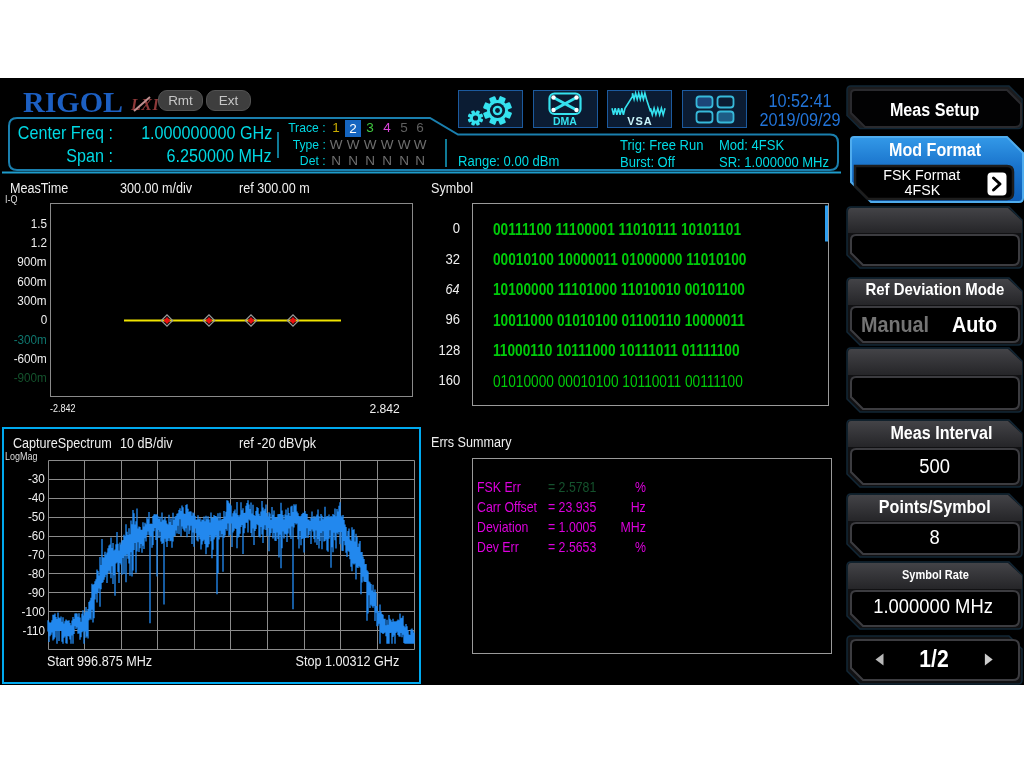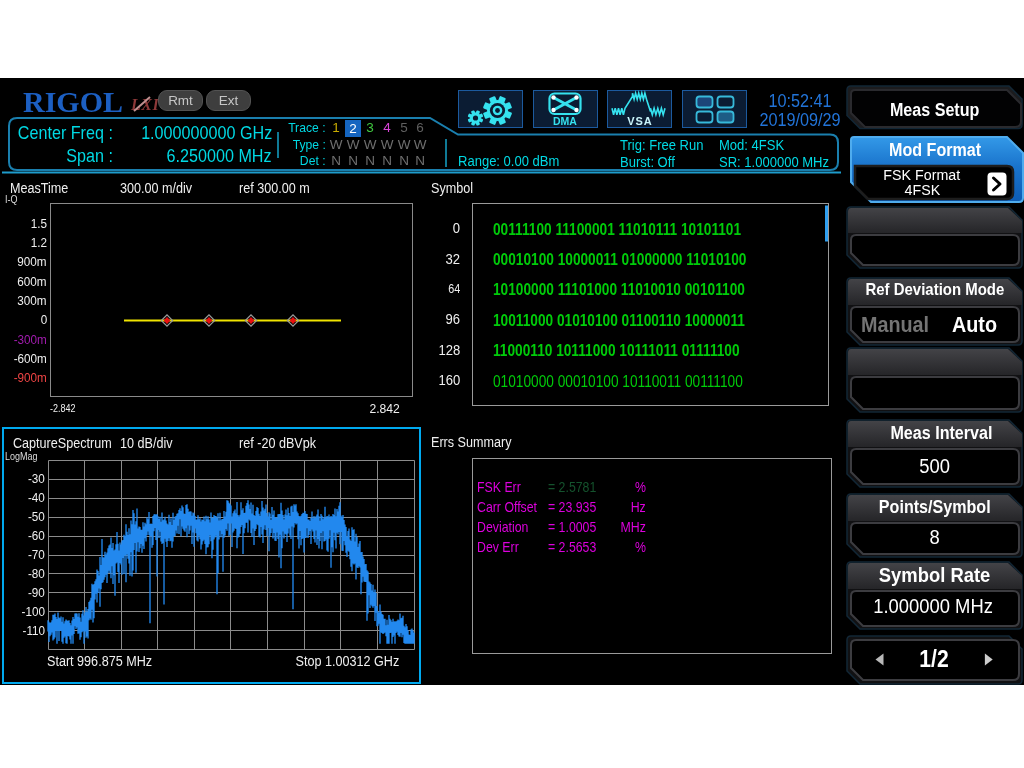--- a/index.html
+++ b/index.html
@@ -119,35 +119,35 @@
     <rect x="-2.4" y="-2.4" width="4.8" height="4.8" fill="#e81010" transform="translate(251 140.5) rotate(45)"></rect>
     <rect x="-4" y="-4" width="8" height="8" fill="none" stroke="#9b9b9b" stroke-width="1.2" transform="translate(293 140.5) rotate(45)"></rect>
     <rect x="-2.4" y="-2.4" width="4.8" height="4.8" fill="#e81010" transform="translate(293 140.5) rotate(45)"></rect>
   </svg>
 <div class="a" style="font-size:13px;line-height:16px;color:#efefef;top:215.8px;white-space:pre;right:977px;text-align:right;"><span style="display:inline-block;transform:scaleX(0.9);transform-origin:100% 50%;white-space:pre;">1.5</span></div>
 <div class="a" style="font-size:13px;line-height:16px;color:#efefef;top:235.1px;white-space:pre;right:977px;text-align:right;"><span style="display:inline-block;transform:scaleX(0.9);transform-origin:100% 50%;white-space:pre;">1.2</span></div>
 <div class="a" style="font-size:13px;line-height:16px;color:#efefef;top:254.4px;white-space:pre;right:977px;text-align:right;"><span style="display:inline-block;transform:scaleX(0.9);transform-origin:100% 50%;white-space:pre;">900m</span></div>
 <div class="a" style="font-size:13px;line-height:16px;color:#efefef;top:273.7px;white-space:pre;right:977px;text-align:right;"><span style="display:inline-block;transform:scaleX(0.9);transform-origin:100% 50%;white-space:pre;">600m</span></div>
 <div class="a" style="font-size:13px;line-height:16px;color:#efefef;top:293.0px;white-space:pre;right:977px;text-align:right;"><span style="display:inline-block;transform:scaleX(0.9);transform-origin:100% 50%;white-space:pre;">300m</span></div>
 <div class="a" style="font-size:13px;line-height:16px;color:#efefef;top:312.3px;white-space:pre;right:977px;text-align:right;"><span style="display:inline-block;transform:scaleX(0.9);transform-origin:100% 50%;white-space:pre;">0</span></div>
-<div class="a" style="font-size:13px;line-height:16px;color:#a21caf;top:331.6px;white-space:pre;right:977px;text-align:center;"><span style="display:inline-block;transform:scaleX(0.9);transform-origin:100% 50%;white-space:pre;">-300m</span></div>
+<div class="a" style="font-size:13px;line-height:16px;color:#0f766e;top:331.6px;white-space:pre;right:977px;text-align:center;"><span style="display:inline-block;transform:scaleX(0.9);transform-origin:100% 50%;white-space:pre;">-300m</span></div>
 <div class="a" style="font-size:13px;line-height:16px;color:#efefef;top:350.9px;white-space:pre;right:977px;text-align:right;"><span style="display:inline-block;transform:scaleX(0.9);transform-origin:100% 50%;white-space:pre;">-600m</span></div>
-<div class="a" style="font-size:13px;line-height:16px;color:#ef4444;top:370.2px;white-space:pre;right:977px;text-align:right;"><span style="display:inline-block;transform:scaleX(0.9);transform-origin:100% 50%;white-space:pre;">-900m</span></div>
+<div class="a" style="font-size:13px;line-height:16px;color:#14532d;top:370.2px;white-space:pre;right:977px;text-align:right;"><span style="display:inline-block;transform:scaleX(0.9);transform-origin:100% 50%;white-space:pre;">-900m</span></div>
 <div class="a" style="font-size:10px;line-height:16.5px;color:#efefef;top:401.2px;white-space:pre;left:50px;"><span style="display:inline-block;transform:scaleX(0.9);transform-origin:0 50%;white-space:pre;">-2.842</span></div>
 <div class="a" style="font-size:13.5px;line-height:16.5px;color:#efefef;top:401.2px;white-space:pre;right:624px;text-align:right;"><span style="display:inline-block;transform:scaleX(0.9);transform-origin:100% 50%;white-space:pre;">2.842</span></div>
 <div class="a" style="font-size:14px;line-height:17px;color:#efefef;top:179.5px;white-space:pre;left:431px;"><span style="display:inline-block;transform:scaleX(0.9);transform-origin:0 50%;white-space:pre;">Symbol</span></div>
 <svg class="a" style="left:425px;top:180px;" width="420" height="240" viewBox="0 0 420 240">
     <rect x="47.5" y="23.5" width="356" height="202" fill="none" stroke="#9a9a9a" stroke-width="1"></rect>
     <rect x="400" y="25.5" width="3" height="36" fill="#2f9ff0"></rect>
   </svg>
 <div class="a" style="font-size:14.5px;line-height:17.5px;color:#efefef;top:220.2px;white-space:pre;right:564px;text-align:right;"><span style="display:inline-block;transform:scaleX(0.9);transform-origin:100% 50%;white-space:pre;">0</span></div>
 <div class="a" style="font-size:16px;line-height:19px;color:#00cc0a;top:219.5px;white-space:pre;font-weight:bold;left:493px;"><span style="display:inline-block;transform:scaleX(0.855);transform-origin:0 50%;white-space:pre;">00111100 11100001 11010111 10101101</span></div>
 <div class="a" style="font-size:14.5px;line-height:17.5px;color:#efefef;top:250.6px;white-space:pre;right:564px;text-align:right;"><span style="display:inline-block;transform:scaleX(0.9);transform-origin:100% 50%;white-space:pre;">32</span></div>
 <div class="a" style="font-size:16px;line-height:19px;color:#00cc0a;top:249.9px;white-space:pre;font-weight:bold;left:493px;"><span style="display:inline-block;transform:scaleX(0.855);transform-origin:0 50%;white-space:pre;">00010100 10000011 01000000 11010100</span></div>
-<div class="a" style="font-size:12px;line-height:17.5px;color:#efefef;top:281.1px;white-space:pre;right:564px;text-align:right;"><span style="display:inline-block;transform:scaleX(0.9);transform-origin:100% 50%;white-space:pre;">64</span></div>
+<div class="a" style="font-size:14px;line-height:17.5px;color:#efefef;top:281.1px;white-space:pre;right:564px;text-align:right;font-style:italic;"><span style="display:inline-block;transform:scaleX(0.9);transform-origin:100% 50%;white-space:pre;">64</span></div>
 <div class="a" style="font-size:16px;line-height:19px;color:#00cc0a;top:280.3px;white-space:pre;font-weight:bold;left:493px;"><span style="display:inline-block;transform:scaleX(0.855);transform-origin:0 50%;white-space:pre;">10100000 11101000 11010010 00101100</span></div>
 <div class="a" style="font-size:14.5px;line-height:17.5px;color:#efefef;top:311.4px;white-space:pre;right:564px;text-align:right;"><span style="display:inline-block;transform:scaleX(0.9);transform-origin:100% 50%;white-space:pre;">96</span></div>
 <div class="a" style="font-size:16px;line-height:19px;color:#00cc0a;top:310.7px;white-space:pre;font-weight:bold;left:493px;"><span style="display:inline-block;transform:scaleX(0.855);transform-origin:0 50%;white-space:pre;">10011000 01010100 01100110 10000011</span></div>
 <div class="a" style="font-size:14.5px;line-height:17.5px;color:#efefef;top:341.9px;white-space:pre;right:564px;text-align:right;"><span style="display:inline-block;transform:scaleX(0.9);transform-origin:100% 50%;white-space:pre;">128</span></div>
 <div class="a" style="font-size:16px;line-height:19px;color:#00cc0a;top:341.1px;white-space:pre;font-weight:bold;left:493px;"><span style="display:inline-block;transform:scaleX(0.855);transform-origin:0 50%;white-space:pre;">11000110 10111000 10111011 01111100</span></div>
 <div class="a" style="font-size:14.5px;line-height:17.5px;color:#efefef;top:372.2px;white-space:pre;right:564px;text-align:right;"><span style="display:inline-block;transform:scaleX(0.9);transform-origin:100% 50%;white-space:pre;">160</span></div>
 <div class="a" style="font-size:16px;line-height:19px;color:#00cc0a;top:371.5px;white-space:pre;font-weight:normal;left:493px;"><span style="display:inline-block;transform:scaleX(0.855);transform-origin:0 50%;white-space:pre;">01010000 00010100 10110011 00111100</span></div>
 <div class="a" style="left:2px;top:427px;width:419px;height:257px;border:2px solid #00a9ef;"></div>
 <div class="a" style="font-size:14px;line-height:17px;color:#efefef;top:434.5px;white-space:pre;left:13px;"><span style="display:inline-block;transform:scaleX(0.9);transform-origin:0 50%;white-space:pre;">CaptureSpectrum</span></div>
 <div class="a" style="font-size:14px;line-height:17px;color:#efefef;top:434.5px;white-space:pre;left:120px;"><span style="display:inline-block;transform:scaleX(0.9);transform-origin:0 50%;white-space:pre;">10 dB/div</span></div>
@@ -231,14 +231,14 @@
 <div class="a" style="font-size:17.5px;line-height:20.5px;color:#fff;top:139.8px;white-space:pre;font-weight:bold;left:850.0px;width:170px;text-align:center;"><span style="display:inline-block;transform:scaleX(0.92);transform-origin:50% 50%;white-space:pre;">Mod Format</span></div>
 <div class="a" style="font-size:15.5px;line-height:18.5px;color:#fff;top:165.8px;white-space:pre;left:847.0px;width:150px;text-align:center;"><span style="display:inline-block;transform:scaleX(0.92);transform-origin:50% 50%;white-space:pre;">FSK Format</span></div>
 <div class="a" style="font-size:15.5px;line-height:18.5px;color:#fff;top:181.2px;white-space:pre;left:847.0px;width:150px;text-align:center;"><span style="display:inline-block;transform:scaleX(0.92);transform-origin:50% 50%;white-space:pre;">4FSK</span></div>
 <div class="a" style="font-size:17px;line-height:20px;color:#fff;top:280.0px;white-space:pre;font-weight:bold;left:848.0px;width:174px;text-align:center;"><span style="display:inline-block;transform:scaleX(0.88);transform-origin:50% 50%;white-space:pre;">Ref Deviation Mode</span></div>
 <div class="a" style="font-size:21.5px;line-height:24.5px;color:#747474;top:312.8px;white-space:pre;font-weight:bold;left:845.0px;width:100px;text-align:center;"><span style="display:inline-block;transform:scaleX(0.92);transform-origin:50% 50%;white-space:pre;">Manual</span></div>
 <div class="a" style="font-size:21.5px;line-height:24.5px;color:#fff;top:312.8px;white-space:pre;font-weight:bold;left:924.0px;width:100px;text-align:center;"><span style="display:inline-block;transform:scaleX(0.92);transform-origin:50% 50%;white-space:pre;">Auto</span></div>
 <div class="a" style="font-size:17.5px;line-height:20.5px;color:#fff;top:422.8px;white-space:pre;font-weight:bold;left:856px;width:170px;text-align:center;"><span style="display:inline-block;transform:scaleX(0.92);transform-origin:50% 50%;white-space:pre;">Meas Interval</span></div>
 <div class="a" style="font-size:20px;line-height:23px;color:#fff;top:455.0px;white-space:pre;left:850.0px;width:170px;text-align:center;"><span style="display:inline-block;transform:scaleX(0.92);transform-origin:50% 50%;white-space:pre;">500</span></div>
 <div class="a" style="font-size:17.5px;line-height:20.5px;color:#fff;top:497.2px;white-space:pre;font-weight:bold;left:850.0px;width:170px;text-align:center;"><span style="display:inline-block;transform:scaleX(0.92);transform-origin:50% 50%;white-space:pre;">Points/Symbol</span></div>
 <div class="a" style="font-size:20px;line-height:23px;color:#fff;top:526.0px;white-space:pre;left:850.0px;width:170px;text-align:center;"><span style="display:inline-block;transform:scaleX(0.92);transform-origin:50% 50%;white-space:pre;">8</span></div>
-<div class="a" style="font-size:20px;line-height:20.5px;color:#fff;top:565.2px;white-space:pre;font-weight:bold;left:850.0px;width:170px;text-align:center;"><span style="display:inline-block;transform:scaleX(0.92);transform-origin:50% 50%;white-space:pre;">Symbol Rate</span></div>
+<div class="a" style="font-size:12px;line-height:20.5px;color:#fff;top:565.2px;white-space:pre;font-weight:bold;left:850.0px;width:170px;text-align:center;"><span style="display:inline-block;transform:scaleX(0.92);transform-origin:50% 50%;white-space:pre;">Symbol Rate</span></div>
 <div class="a" style="font-size:20px;line-height:23px;color:#fff;top:595.0px;white-space:pre;left:850.0px;width:167px;text-align:center;"><span style="display:inline-block;transform:scaleX(0.92);transform-origin:50% 50%;white-space:pre;">1.000000 MHz</span></div>
 <div class="a" style="font-size:23px;line-height:26px;color:#fff;top:646.0px;white-space:pre;font-weight:bold;left:884.0px;width:100px;text-align:center;"><span style="display:inline-block;transform:scaleX(0.92);transform-origin:50% 50%;white-space:pre;">1/2</span></div>
 </body></html>

